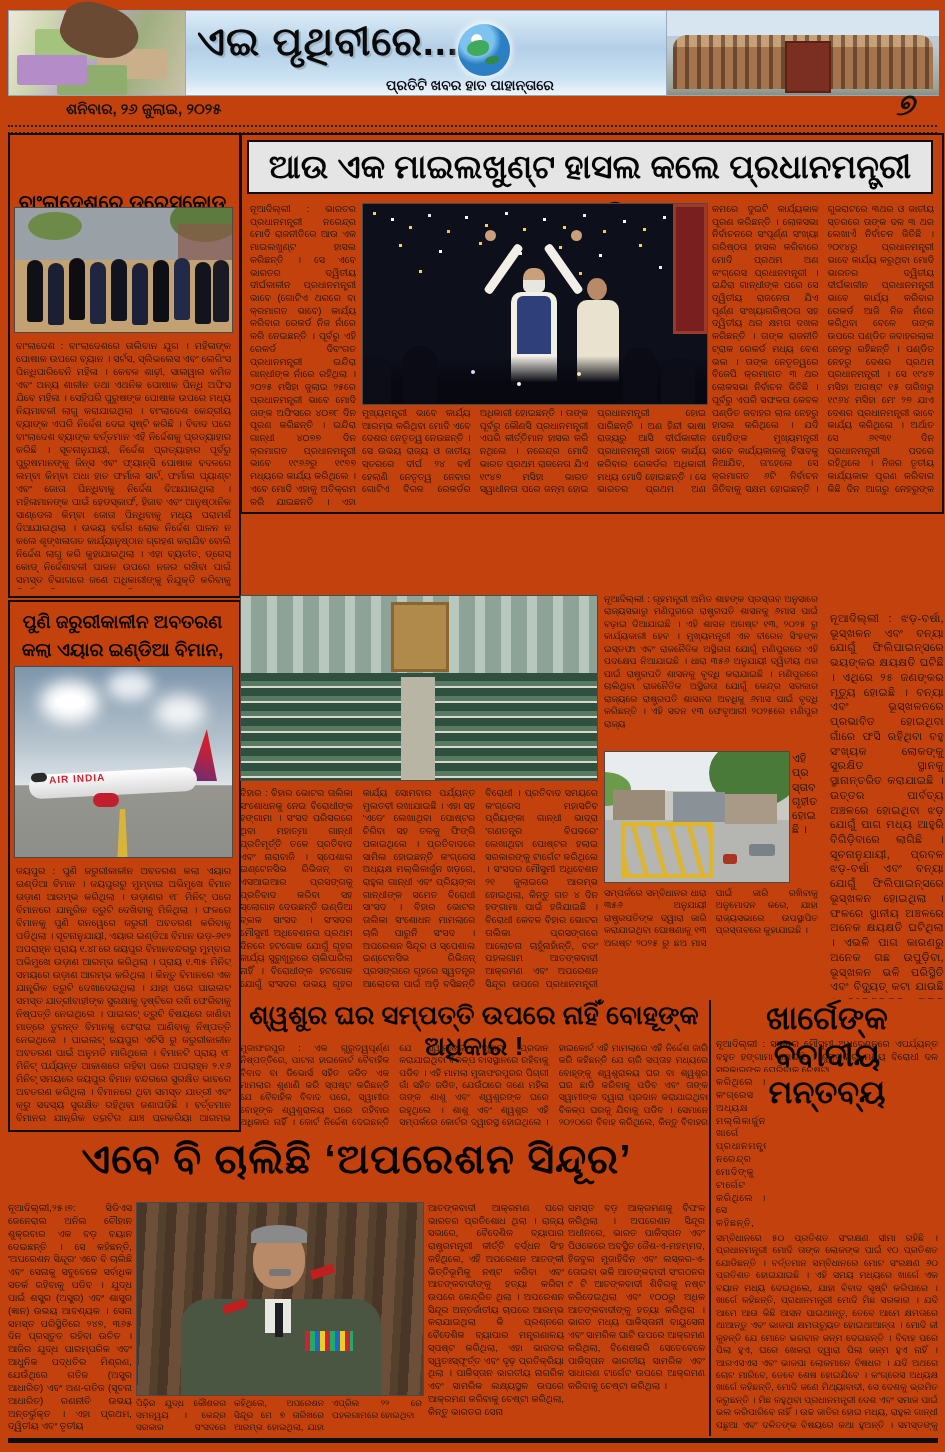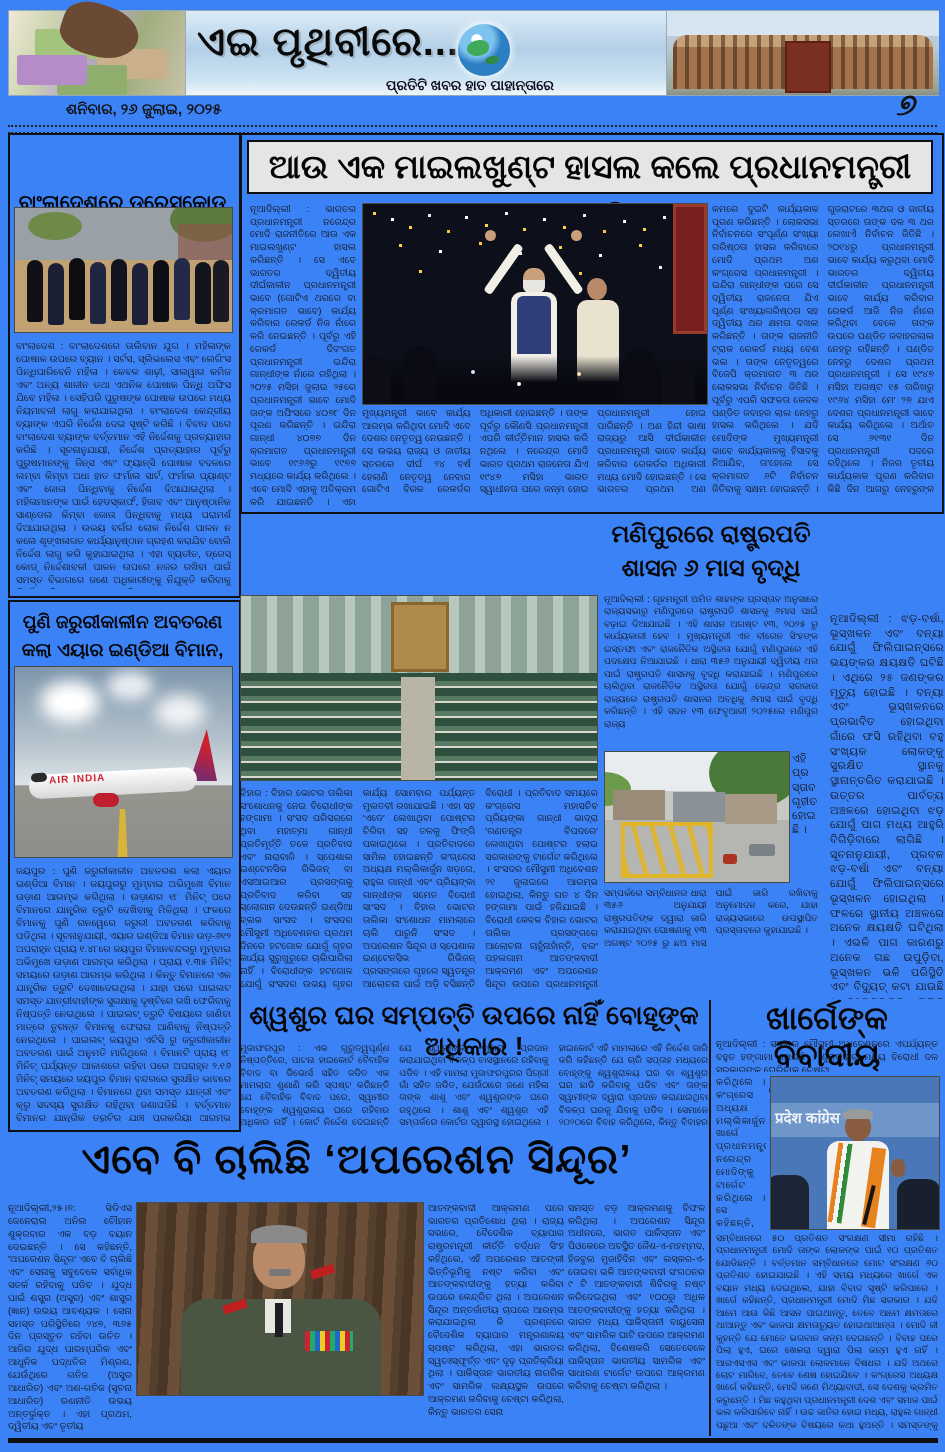--- a/index.html
+++ b/index.html
@@ -1,16 +1,16 @@
 <!DOCTYPE html>
 <html><head>
 <meta charset="utf-8">
 <style>
   html,body{margin:0;padding:0;background:#fff;}
-  #page{position:relative;width:945px;height:1452px;background:#3b82f6;overflow:hidden;
+  #page{position:relative;width:945px;height:1452px;background:#c2410c;overflow:hidden;
         font-family:"Liberation Sans","DejaVu Sans",sans-serif;color:#111;}
   .abs{position:absolute;}
   .ph{position:absolute;overflow:hidden;border:1px solid #4a4a4a;background:#ccc;}
   .body-txt{text-align:justify;line-height:1.34;overflow:hidden;color:#141414;}
   .headline{font-weight:800;text-align:center;color:#050505;}
   .box{border:2px solid #101010;}
   
   .banner{left:8px;top:10px;width:929px;height:84px;border:1px solid #8fa9bd;
           background:linear-gradient(180deg,#dcecf7 0%,#b3cfe7 45%,#cbe2f2 80%,#eef6fb 100%);}
   .money{left:0;top:0;width:176px;height:84px;border-right:1px solid #9ab;
@@ -252,21 +252,20 @@
     <div class="ph bh-photo">
       <div class="wallpat"></div>
         <div class="door"></div>
         <div class="benches"></div>
         <div class="aisle"></div>
     </div>
     <div class="body-txt bh-cols">ବିହାର : ବିହାର ଭୋଟର ତାଲିକା ସଂଶୋଧନକୁ ନେଇ ବିରୋଧୀଙ୍କ ହଙ୍ଗାମା । ସଂସଦ ପରିସରରେ ଥିବା ମହାତ୍ମା ଗାନ୍ଧୀ ପ୍ରତିମୂର୍ତ୍ତି ତଳେ ପ୍ରତିବାଦ ଏବଂ ନାରାବାଜି । ସ୍ପେଶାଲ ଇଣ୍ଟେନସିଭ ରିଭିଜନ୍ ବା ଏସଆଇଆର ପ୍ରସଙ୍ଗକୁ ପ୍ରତିବାଦ କରିବା ସହ ସ୍ଲୋଗାନ ଦେଉଛନ୍ତି ଇଣ୍ଡିଆ ବ୍ଲକ ସାଂସଦ । ସଂସଦର ମୌସୁମୀ ଅଧିବେଶନର ପ୍ରଥମ ଦିନରେ ହଟଗୋଳ ଯୋଗୁଁ ଗୃହର କାର୍ଯ୍ୟ ସୁରୁଖୁରୁରେ ଚାଲିପାରିଲା ନାହିଁ । ବିରୋଧୀଙ୍କ ହଟଗୋଳ ଯୋଗୁଁ ସଂସଦର ଉଭୟ ଗୃହର କାର୍ଯ୍ୟ ସୋମବାର ପର୍ଯ୍ୟନ୍ତ ମୁଲତବୀ ରଖାଯାଇଛି । ଏହା ସହ 'ଏଡେ' ଲେଖାଥିବା ପୋଷ୍ଟର ଚିରିବା ସହ ତଳକୁ ଫିଙ୍ଗି ପକାଇଥିଲେ । ପ୍ରତିବାଦରେ ସାମିଲ ହୋଇଛନ୍ତି କଂଗ୍ରେସ ଅଧ୍ୟକ୍ଷ ମଲ୍ଲିକାର୍ଜୁନ ଖଡ଼ଗେ, ରାହୁଲ ଗାନ୍ଧୀ ଏବଂ ପ୍ରିୟଙ୍କା ଗାନ୍ଧୀଙ୍କ ସମେତ ବିରୋଧୀ ସାଂସଦ । ବିହାର ଭୋଟର ତାଲିକା ସଂଶୋଧନ ମାମଲାରେ ଚାଲି ପାରୁନି ସଂସଦ । ଅପରେଶନ ସିନ୍ଦୂର ଓ ସ୍ପେଶାଲ ଇଣ୍ଟେନସିଭ ରିଭିଜନ୍ ପ୍ରସଙ୍ଗରେ ଗୃହରେ ସ୍ୱତନ୍ତ୍ର ଆଲୋଚନା ପାଇଁ ଅଡ଼ି ବସିଛନ୍ତି ବିରୋଧୀ । ପ୍ରତିବାଦ ସମୟରେ କଂଗ୍ରେସ ମହାସଚିବ ପ୍ରିୟଙ୍କା ଗାନ୍ଧୀ ଭାଦ୍ରା 'ଗଣତନ୍ତ୍ର ବିପଦରେ' ଲେଖାଥିବା ପୋଷ୍ଟର ହଲାଇ ସରକାରଙ୍କୁ ଟାର୍ଗେଟ କରିଥିଲେ । ସଂସଦର ମୌସୁମୀ ଅଧିବେଶନ ୨୧ ଜୁଲାଇରେ ଆରମ୍ଭ ହୋଇଥିଲା, କିନ୍ତୁ ଗତ ୪ ଦିନ ହଙ୍ଗାମା ପାଇଁ ହଜିଯାଇଛି । ବିରୋଧୀ କେବଳ ବିହାର ଭୋଟର ତାଲିକା ପ୍ରସଙ୍ଗରେ ଆଲୋଚନା ଚାହୁଁନାହାଁନ୍ତି, ବରଂ ପହଲଗାମ ଆତଙ୍କବାଦୀ ଆକ୍ରମଣ ଏବଂ ଅପରେଶନ ସିନ୍ଦୂର ଉପରେ ପ୍ରଧାନମନ୍ତ୍ରୀ ନରେନ୍ଦ୍ର ମୋଦିଙ୍କଠାରୁ ଉତ୍ତର ମଧ୍ୟ ମାଗୁଛନ୍ତି ।</div>
   </div>
 
   <div class="abs mn-wrap">
-    <div class="headline mn-head">ମଣିପୁରରେ ରାଷ୍ଟ୍ରପତି ଶାସନ ୬ ମାସ ବୃଦ୍ଧି</div>
     <div class="body-txt mn-top">ନୂଆଦିଲ୍ଲୀ : ଗୃହମନ୍ତ୍ରୀ ଅମିତ ଶାହଙ୍କ ପ୍ରସ୍ତାବ ଅନୁସାରେ ରାଜ୍ୟସଭାରୁ ମଣିପୁରରେ ରାଷ୍ଟ୍ରପତି ଶାସନକୁ ୬ମାସ ପାଇଁ ବଢ଼ାଇ ଦିଆଯାଇଛି । ଏହି ଶାସନ ଅଗଷ୍ଟ ୧୩, ୨୦୨୫ ରୁ କାର୍ଯ୍ୟକାରୀ ହେବ । ମୁଖ୍ୟମନ୍ତ୍ରୀ ଏନ ବୀରେନ ସିଂହଙ୍କ ଇସ୍ତଫା ଏବଂ ରାଜନୈତିକ ଅସ୍ଥିରତା ଯୋଗୁଁ ମଣିପୁରରେ ଏହି ପଦକ୍ଷେପ ନିଆଯାଇଛି । ଧାରା ୩୫୬ ଅନୁଯାୟୀ ଦ୍ୱିତୀୟ ଥର ପାଇଁ ରାଷ୍ଟ୍ରପତି ଶାସନକୁ ବୃଦ୍ଧି କରାଯାଇଛି । ମଣିପୁରରେ ଚାଲିଥିବା ରାଜନୈତିକ ଅସ୍ଥିରତା ଯୋଗୁଁ କେନ୍ଦ୍ର ସରକାର ରାଜ୍ୟରେ ରାଷ୍ଟ୍ରପତି ଶାସନର ଅବଧିକୁ ୬ମାସ ପାଇଁ ବୃଦ୍ଧି କରିଛନ୍ତି । ଏହି ସଦନ ୧୩ ଫେବୃଆରୀ ୨୦୨୫ରେ ମଣିପୁର ରାଜ୍ୟ</div>
     <div class="ph mn-photo">
       <div class="tree"></div>
         <div class="bld"></div>
         <div class="barr"></div>
         <div class="bike"></div>
         <div class="car"></div>
     </div>
     <div class="mn-side">ଏହି ପ୍ରସ୍ତାବ ଗୃହୀତ ହୋଇଛି ।</div>
     <div class="body-txt mn-bottom">ସମ୍ପର୍କରେ ସମ୍ବିଧାନର ଧାରା ୩୫୬ ଅନୁଯାୟୀ ରାଷ୍ଟ୍ରପତିଙ୍କ ଦ୍ୱାରା ଜାରି କରାଯାଇଥିବା ଘୋଷଣାକୁ ୧୩ ଅଗଷ୍ଟ ୨୦୨୫ ରୁ ଛଅ ମାସ ପାଇଁ ଜାରି ରଖିବାକୁ ଅନୁମୋଦନ କରେ, ଯାହା ରାଜ୍ୟସଭାରେ ଉପସ୍ଥାପିତ ପ୍ରସ୍ତାବରେ କୁହାଯାଇଛି ।</div>
@@ -279,45 +278,35 @@
   <div class="abs bo-wrap">
     <div class="headline bo-head">ଶ୍ୱଶୁର ଘର ସମ୍ପତ୍ତି ଉପରେ ନାହିଁ ବୋହୂଙ୍କ ଅଧିକାର !</div>
     <div class="body-txt bo-cols">ମୁଜାଫରପୁର : ଏକ ଗୁରୁତ୍ୱପୂର୍ଣ୍ଣ ନିଷ୍ପତ୍ତିରେ, ପାଟନା ହାଇକୋର୍ଟ ବୈବାହିକ ବିବାଦ ବା ଡିଭୋର୍ସ ସହିତ ଜଡିତ ଏକ ମାମଲାର ଶୁଣାଣି କରି ସ୍ପଷ୍ଟ କରିଛନ୍ତି ଯେ ବୈବାହିକ ବିବାଦ ପରେ, ସ୍ୱାମୀର ବୋହୂଙ୍କ ଶ୍ୱଶୁରାଳୟ ଘରେ ରହିବାର ଅଧିକାର ନାହିଁ । କୋର୍ଟ ନିର୍ଦ୍ଦେଶ ଦେଇଛନ୍ତି ଯେ ସ୍ୱାମୀଙ୍କ ଦ୍ୱାରା ପ୍ରଦାନ କରାଯାଇଥିବା ବିକଳ୍ପ ବାସସ୍ଥାନରେ ରହିବାକୁ ପଡିବ । ଏହି ମାମଲା ମୁଜାଫରପୁରର ପିଗ୍ଗୀ ଗାଁ ସହିତ ଜଡିତ, ଯେଉଁଠାରେ ଜଣେ ମହିଳା ତାଙ୍କ ଶାଶୁ ଏବଂ ଶ୍ୱଶୁରଙ୍କ ଘରେ ରହୁଥିଲେ । ଶାଶୁ ଏବଂ ଶ୍ୱଶୁର ଏହି ସମ୍ପର୍କରେ କୋର୍ଟର ଦ୍ୱାରସ୍ଥ ହୋଇଥିଲେ । ହାଇକୋର୍ଟ ଏହି ମାମଲାରେ ଏହି ନିର୍ଦ୍ଦେଶ ଜାରି କରି କହିଛନ୍ତି ଯେ ଚାରି ସପ୍ତାହ ମଧ୍ୟରେ ବୋହୂଙ୍କୁ ଶ୍ୱଶୁରାଳୟ ଘର ବା ଶ୍ୱଶୁର ଘର ଛାଡି କରିବାକୁ ପଡିବ ଏବଂ ତାଙ୍କ ସ୍ୱାମୀଙ୍କ ଦ୍ୱାରା ପ୍ରଦାନ କରାଯାଇଥିବା ବିକଳ୍ପ ଘରକୁ ଯିବାକୁ ପଡିବ । ସେମାନେ ୨୦୨୦ରେ ବିବାହ କରିଥିଲେ, କିନ୍ତୁ ବିବାହର କିଛି ଦିନ ପରେ ସ୍ୱାମୀ-ସ୍ତ୍ରୀଙ୍କ ମଧ୍ୟରେ ବିବାଦ ହୋଇଥିଲା ଏବଂ ସେମାନେ ଅଲଗା ରହିବା ଆରମ୍ଭ କରିଥିଲେ । ୨୦୨୨ରେ, ବୋହୂ ତାଙ୍କ ମାଆବାପାଙ୍କ ଘରକୁ ଯାଇଥିଲେ । କିନ୍ତୁ, ଫେବୃଆରୀ ୨୦୨୪ଠାରେ, ସେ ହଠାତ ଏକ ପୋଲିସ ଫୋର୍ସ ଏବଂ ଅନ୍ୟମାନଙ୍କ ସହିତ ପିଗ୍ଗୀ ଗାଁରେ ତାଙ୍କ ସ୍ୱାମୀଙ୍କ ପୈତୃକ ଘରେ ପହଞ୍ଚିଥିଲେ, ଯାହା ପରେ ବିବାଦ ଆହୁରି ଗୁରୁତର ହୋଇଗଲା ।</div>
   </div>
 
   <div class="abs kh-div"></div>
   <div class="abs kh-wrap">
     <div class="headline kh-head">ଖାର୍ଗେଙ୍କ ବିବାଦୀୟ ମନ୍ତବ୍ୟ</div>
     <div class="body-txt kh-intro">ନୂଆଦିଲ୍ଲୀ : ସଂସଦର ମୌସୁମୀ ଅଧିବେଶନରେ ଏପର୍ଯ୍ୟନ୍ତ ବହୁତ ହଙ୍ଗାମା ହୋଇଛି । ଶୁକ୍ରବାର ମଧ୍ୟ ବିରୋଧୀ ଦଳ ସରକାରଙ୍କୁ ଘେରିବାକୁ ଚେଷ୍ଟା</div>
     <div class="body-txt kh-side">କରିଥିଲେ । କଂଗ୍ରେସ ଅଧ୍ୟକ୍ଷ ମଲ୍ଲିକାର୍ଜୁନ ଖାର୍ଗେ ପ୍ରଧାନମନ୍ତ୍ରୀ ନରେନ୍ଦ୍ର ମୋଦିଙ୍କୁ ଟାର୍ଗେଟ କରିଥିଲେ । ସେ କହିଛନ୍ତି,</div>
-    <div class="ph kh-photo">
-      <div class="band"></div>
-      <div class="hindi">प्रदेश कांग्रेस</div>
-      <div class="sil"></div>
-        <div class="k-body"></div>
-        <div class="stole"></div>
-      <div class="k-head"></div>
-        <div class="k-hair"></div>
-        <div class="k-hand"></div>
-        <div class="mic"></div>
-    </div>
     <div class="body-txt kh-body">ସମ୍ବିଧାନରେ ୫୦ ପ୍ରତିଶତ ସଂରକ୍ଷଣ ସୀମା ରହିଛି । ପ୍ରଧାନମନ୍ତ୍ରୀ ମୋଦି ତାଙ୍କ ଲୋକଙ୍କ ପାଇଁ ୧୦ ପ୍ରତିଶତ ଯୋଡିଛନ୍ତି । ବର୍ତ୍ତମାନ ସମ୍ବିଧାନରେ ମୋଟ ସଂରକ୍ଷଣ ୬୦ ପ୍ରତିଶତ ହୋଇଯାଇଛି । ଏହି ସମୟ ମଧ୍ୟରେ ଖାର୍ଗେ ଏକ ବୟାନ ମଧ୍ୟ ଦେଇଥିଲେ, ଯାହା ବିବାଦ ସୃଷ୍ଟି କରିପାରେ । ଖାର୍ଗେ କହିଛନ୍ତି, ପ୍ରଧାନମନ୍ତ୍ରୀ ମୋଦି ମିଛ ସରକାର । ଯଦି ଆମେ ଆଉ କିଛି ଆସନ ପାଇଥାନ୍ତୁ, ତେବେ ଆମେ କ୍ଷମତାରେ ଥାଆନ୍ତୁ ଏବଂ ଭାଜପା କ୍ଷମତାଚ୍ୟୁତ ହୋଇଥାଆନ୍ତା । ମୋଦି ଜୀ କୁହନ୍ତି ଯେ ମୋତେ ଭଗବାନ ଜନ୍ମ ଦେଇଛନ୍ତି । ବିବାହ ପରେ ପିଲା ହୁଏ, ଘରେ ଖେଳରା ଦ୍ୱାରା ପିଲା ଜନ୍ମ ହୁଏ ନାହିଁ । ଆରଏସଏସ ଏବଂ ଭାଜପା ଲୋକମାନେ ବିଷଧର । ଯଦି ଅଥରେ ଚୋଟ ମାରିବେ, ତେବେ ଶେଷ ହୋଇଯିବେ । କଂଗ୍ରେସ ଅଧ୍ୟକ୍ଷ ଖାର୍ଗେ କହିଛନ୍ତି, ମୋଦି ଜଣେ ମିଥ୍ୟାବାଦୀ, ସେ ଦେଶକୁ ଭ୍ରମିତ କରୁଛନ୍ତି । ମିଛ କହୁଥିବା ପ୍ରଧାନମନ୍ତ୍ରୀ ଦେଶ ଏବଂ ସମାଜ ପାଇଁ ଭଲ କରିପାରିବେ ନାହିଁ । ଉଚ୍ଚ ଜାତିର ହୋଇ ମଧ୍ୟ, ରାହୁଲ ଗାନ୍ଧୀ ପଛୁଆ ଏବଂ ଦଳିତଙ୍କ ବିଷୟରେ କଥା ହୁଅନ୍ତି । ସମସ୍ତଙ୍କୁ ତାଙ୍କୁ ସମର୍ଥନ କରିବା ଉଚିତ । ପ୍ରତ୍ୟେକ ଗାଁରେ ୨ ରୁ ୩ ପ୍ରତିଶତ ଉଚ୍ଚ ଜାତିର ଲୋକ ଅଛନ୍ତି । ତେଲେଙ୍ଗାନାର ସର୍ଭେରେ, ଗାଁରେ କେଉଁଠି ୫ ପ୍ରତିଶତ, କେଉଁଠି ୧୦ ପ୍ରତିଶତ ଉଚ୍ଚ ଜାତିର ଲୋକ ବାହାରି ଅଛନ୍ତି । ସେମାନେ ଦେଶକୁ ଶାସନ କରନ୍ତି । ବିରୋଧୀ ଦଳ ସଂସଦରେ ବହୁ ହଙ୍ଗାମା କରିଛନ୍ତି । ବିହାରରେ ସ୍ପେଶାଲ ଇନଟେନ୍ସିଭ୍ ରିଭିଜନ୍ ଚାଲିଛି । ଶୁକ୍ରବାର ସଂସଦର ମୌସୁମୀ ଅଧିବେଶନର ପଞ୍ଚମ ଦିନରେ, ଖାର୍ଗେ ଏଡେ ଲେଖାଥିବା ଏକ ପୋଷ୍ଟରକୁ ଚିରି ଦେଇଥିଲେ ଏବଂ ଏହାକୁ ଅଡିଆ ଘିଡରକୁ ମଧ୍ୟ ଫିଙ୍ଗି ଦେଇଥିଲେ ।</div>
   </div>
 
   <div class="abs sd-wrap">
     <div class="headline sd-head">ଏବେ ବି ଚାଲିଛି ‘ଅପରେଶନ ସିନ୍ଦୂର’</div>
     <div class="body-txt sd-col1">ନୂଆଦିଲ୍ଲୀ,୨୫।୭: ସିଡିଏସ ଜେନେରାଲ ଅନିଲ ଚୌହାନ ଶୁକ୍ରବାର ଏକ ବଡ଼ ବୟାନ ଦେଇଛନ୍ତି । ସେ କହିଛନ୍ତି, 'ଅପରେଶନ ସିନ୍ଦୂର' ଏବେ ବି ଚାଲିଛି ଏବଂ ସେନାକୁ ସବୁବେଳେ ସର୍ବାଧିକ ସତର୍କ ରହିବାକୁ ପଡିବ । ଯୁଦ୍ଧ ପାଇଁ ଶସ୍ତ୍ର (ଅସ୍ତ୍ର) ଏବଂ ଶାସ୍ତ୍ର (ଜ୍ଞାନ) ଉଭୟ ଆବଶ୍ୟକ । ସେନା ସମସ୍ତ ପରିସ୍ଥିତିରେ ୨୪୭, ୩୬୫ ଦିନ ପ୍ରସ୍ତୁତ ରହିବା ଉଚିତ । ଆଜିର ଯୁଦ୍ଧ ପାରମ୍ପରିକ ଏବଂ ଆଧୁନିକ ପଦ୍ଧତିର ମିଶ୍ରଣ, ଯେଉଁଥିରେ ଗତିଜ (ଅସ୍ତ୍ର ଆଧାରିତ) ଏବଂ ଅଣ-ଗତିଜ (ସୂଚନା ଆଧାରିତ) ରଣନୀତି ଉଭୟ ଅନ୍ତର୍ଭୁକ୍ତ । ଏହା ପ୍ରଥମ, ଦ୍ୱିତୀୟ ଏବଂ ତୃତୀୟ</div>
     <div class="ph sd-photo">
       <div class="g-body"></div>
         <div class="g-shirt"></div>
         <div class="g-tie"></div>
       <div class="g-tab"></div>
         <div class="medals"></div>
       <div class="g-head"></div>
         <div class="g-hair"></div>
         <div class="g-mus"></div>
     </div>
+    <div class="body-txt sd-under">ପିଢ଼ିର ଯୁଦ୍ଧ କୌଶଳର ସମନ୍ୱୟ । କେନ୍ଦ୍ର ସରକାର ସଂସଦରେ କହିଥିଲେ, ଅପରେଶନ ସିନ୍ଦୂର ମେ ୭ ତାରିଖରେ ଆରମ୍ଭ ହୋଇଥିଲା, ଯାହା ଏପ୍ରିଲ ୨୨ ରେ ପହଲଗାମରେ ହୋଇଥିବା</div>
     <div class="body-txt sd-col3">ଆତଙ୍କବାଦୀ ଆକ୍ରମଣ ପରେ ଭାରତର ପ୍ରତିଶୋଧ ଥିଲା । ରାଜ୍ୟ ସଭାରେ, ବୈଦେଶିକ ବ୍ୟାପାର ରାଷ୍ଟ୍ରମନ୍ତ୍ରୀ କୀର୍ତ୍ତି ବର୍ଦ୍ଧନ ସିଂହ କହିଥିଲେ, ଏହି ଅପରେଶନ ଆତଙ୍କୀ ଭିତ୍ତିଭୂମିକୁ ନଷ୍ଟ କରିବା ଏବଂ ଆତଙ୍କବାଦୀଙ୍କୁ ହତ୍ୟା କରିବା ଉପରେ କେନ୍ଦ୍ରିତ ଥିଲା । ଅପରେଶନ ସିନ୍ଦୂର ଅନ୍ତର୍ଜାତୀୟ ଚାପରେ ଆରମ୍ଭ କରାଯାଇଥିଲା କି ପ୍ରଶ୍ନରେ ବୈଦେଶିକ ବ୍ୟାପାର ମନ୍ତ୍ରଣାଳୟ ସ୍ପଷ୍ଟ କରିଥିଲା, ଏହା ଭାରତର ସ୍ୱତଃସ୍ଫୂର୍ତ୍ତ ଏବଂ ଦୃଢ଼ ପ୍ରତିକ୍ରିୟା ଥିଲା । ପାକିସ୍ତାନ ଭାରତୀୟ ନାଗରିକ ଏବଂ ସାମରିକ ଲକ୍ଷ୍ୟସ୍ଥଳ ଉପରେ ଆକ୍ରମଣ କରିବାକୁ ଚେଷ୍ଟା କରିଥିଲା, କିନ୍ତୁ ଭାରତର ସେନା</div>
     <div class="body-txt sd-col4">ସମସ୍ତ ବଡ଼ ଆକ୍ରମଣକୁ ବିଫଳ କରିଥିଲା । ଅପରେଶନ ସିନ୍ଦୂର ଅଧୀନରେ, ଭାରତ ପାକିସ୍ତାନ ଏବଂ ପିଓକେରେ ଅବସ୍ଥିତ ଜୈଶ-ଏ-ମହମ୍ମଦ, ହିଜବୁଲ ମୁଜାହିଦିନ ଏବଂ ଲସ୍କର-ଏ-ତୋଇବା ଭଳି ଆତଙ୍କବାଦୀ ସଂଗଠନର ୯ ଟି ଆତଙ୍କବାଦୀ ଶିବିରକୁ ନଷ୍ଟ କରିଦେଇଥିଲା ଏବଂ ୧୦୦ରୁ ଅଧିକ ଆତଙ୍କବାଦୀଙ୍କୁ ହତ୍ୟା କରିଥିଲା । ଭାରତ ମଧ୍ୟ ପାକିସ୍ତାନୀ ବାୟୁସେନା ଏବଂ ସାମରିକ ଘାଟି ଉପରେ ଆକ୍ରମଣ କରିଥିଲା, ବିଶେଷକରି ସେତେବେଳେ ପାକିସ୍ତାନ ଭାରତୀୟ ସାମରିକ ଏବଂ ସାଧାରଣ ଟାର୍ଗେଟ ଉପରେ ଆକ୍ରମଣ କରିବାକୁ ଚେଷ୍ଟା କରିଥିଲା ।</div>
   </div>
 
   <div class="abs botbar"></div>
 </div>
 
 </body></html>

